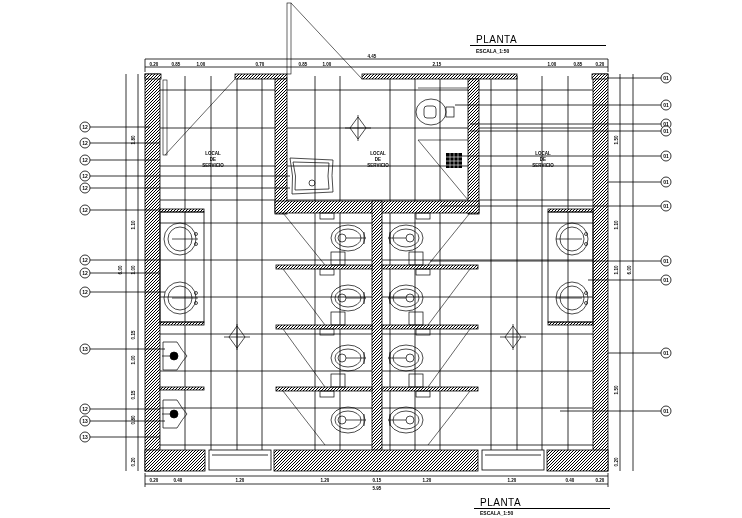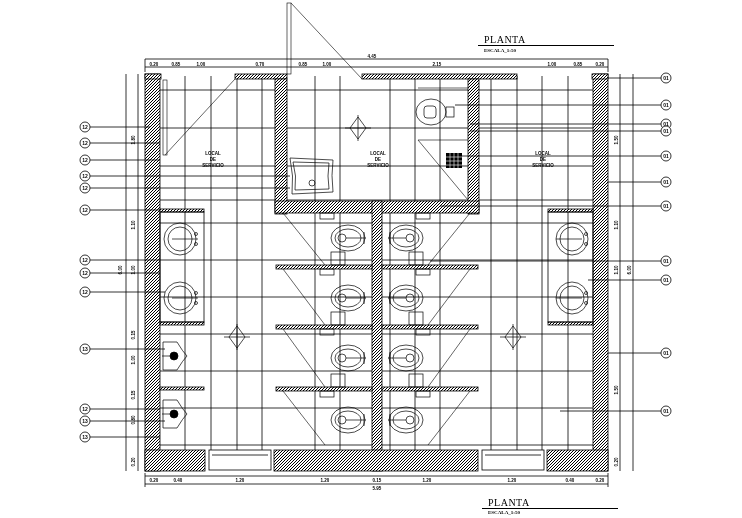--- a/index.html
+++ b/index.html
@@ -1,18 +1,18 @@
 <!DOCTYPE html>
 <html><head>
 <meta charset="utf-8">
 <style>
   html,body{margin:0;padding:0;background:#ffffff;}
   body{width:742px;height:518px;overflow:hidden;position:relative;font-family:"Liberation Sans",sans-serif;}
   #plan{position:absolute;left:0;top:0;width:742px;height:518px;}
-  .ttl{position:absolute;font-family:Liberation Serif, serif;color:#000;margin-left:8px;}
+  .ttl{position:absolute;font-family:Liberation Sans, sans-serif;color:#000;}
   .ttl-main{font-size:10px;letter-spacing:0.5px;border-bottom:1px solid #000;padding-left:6px;}
   .ttl-sub{font-size:5px;font-weight:bold;}
   svg text{font-family:"Liberation Sans",sans-serif;fill:#000;}
 </style>
 </head>
 <body>
 
 <svg id="plan" viewBox="0 0 742 518" xmlns="http://www.w3.org/2000/svg">
   <defs>
     <pattern id="hatch" width="3" height="3" patternUnits="userSpaceOnUse">

